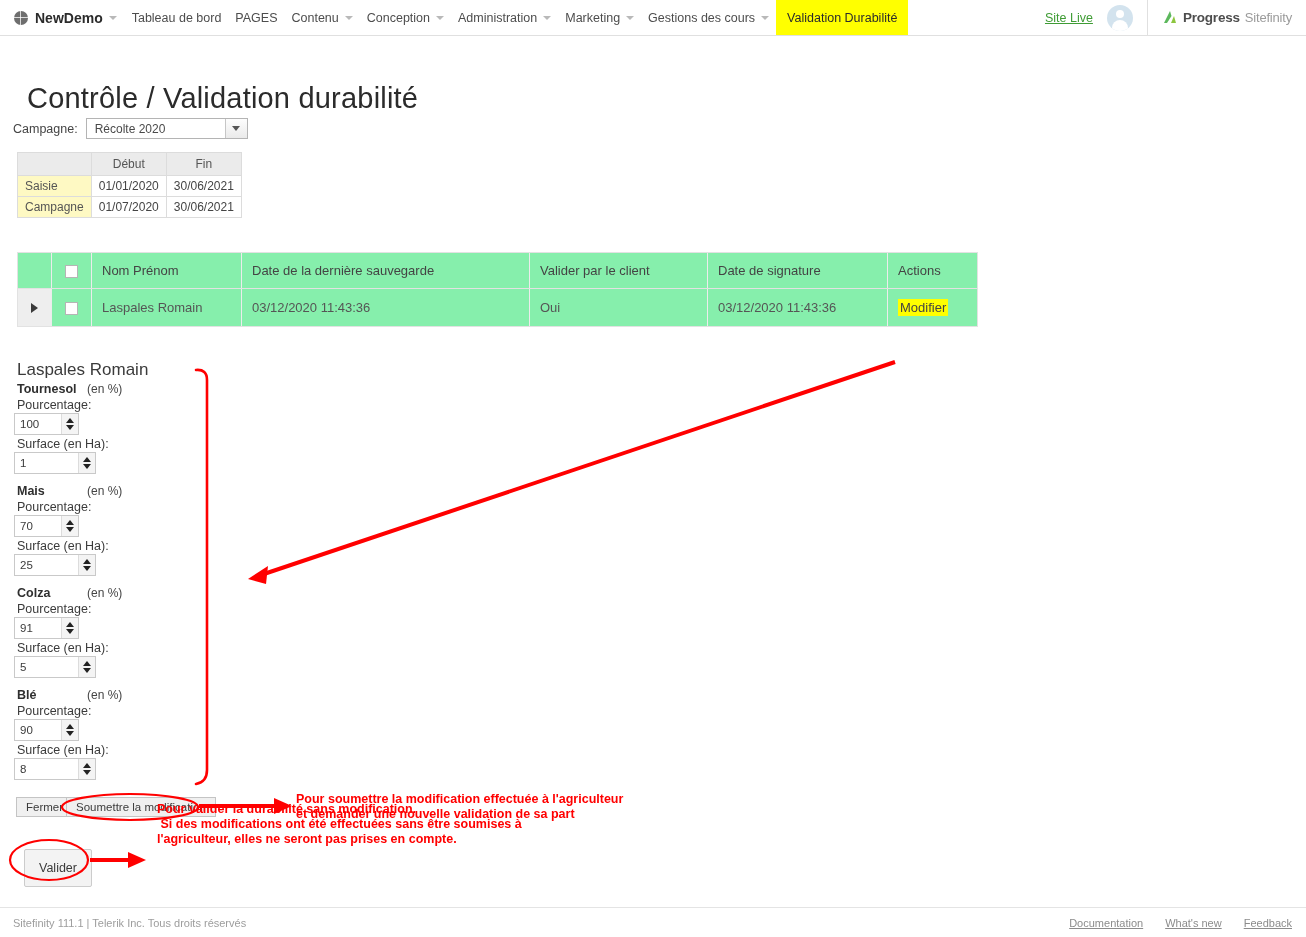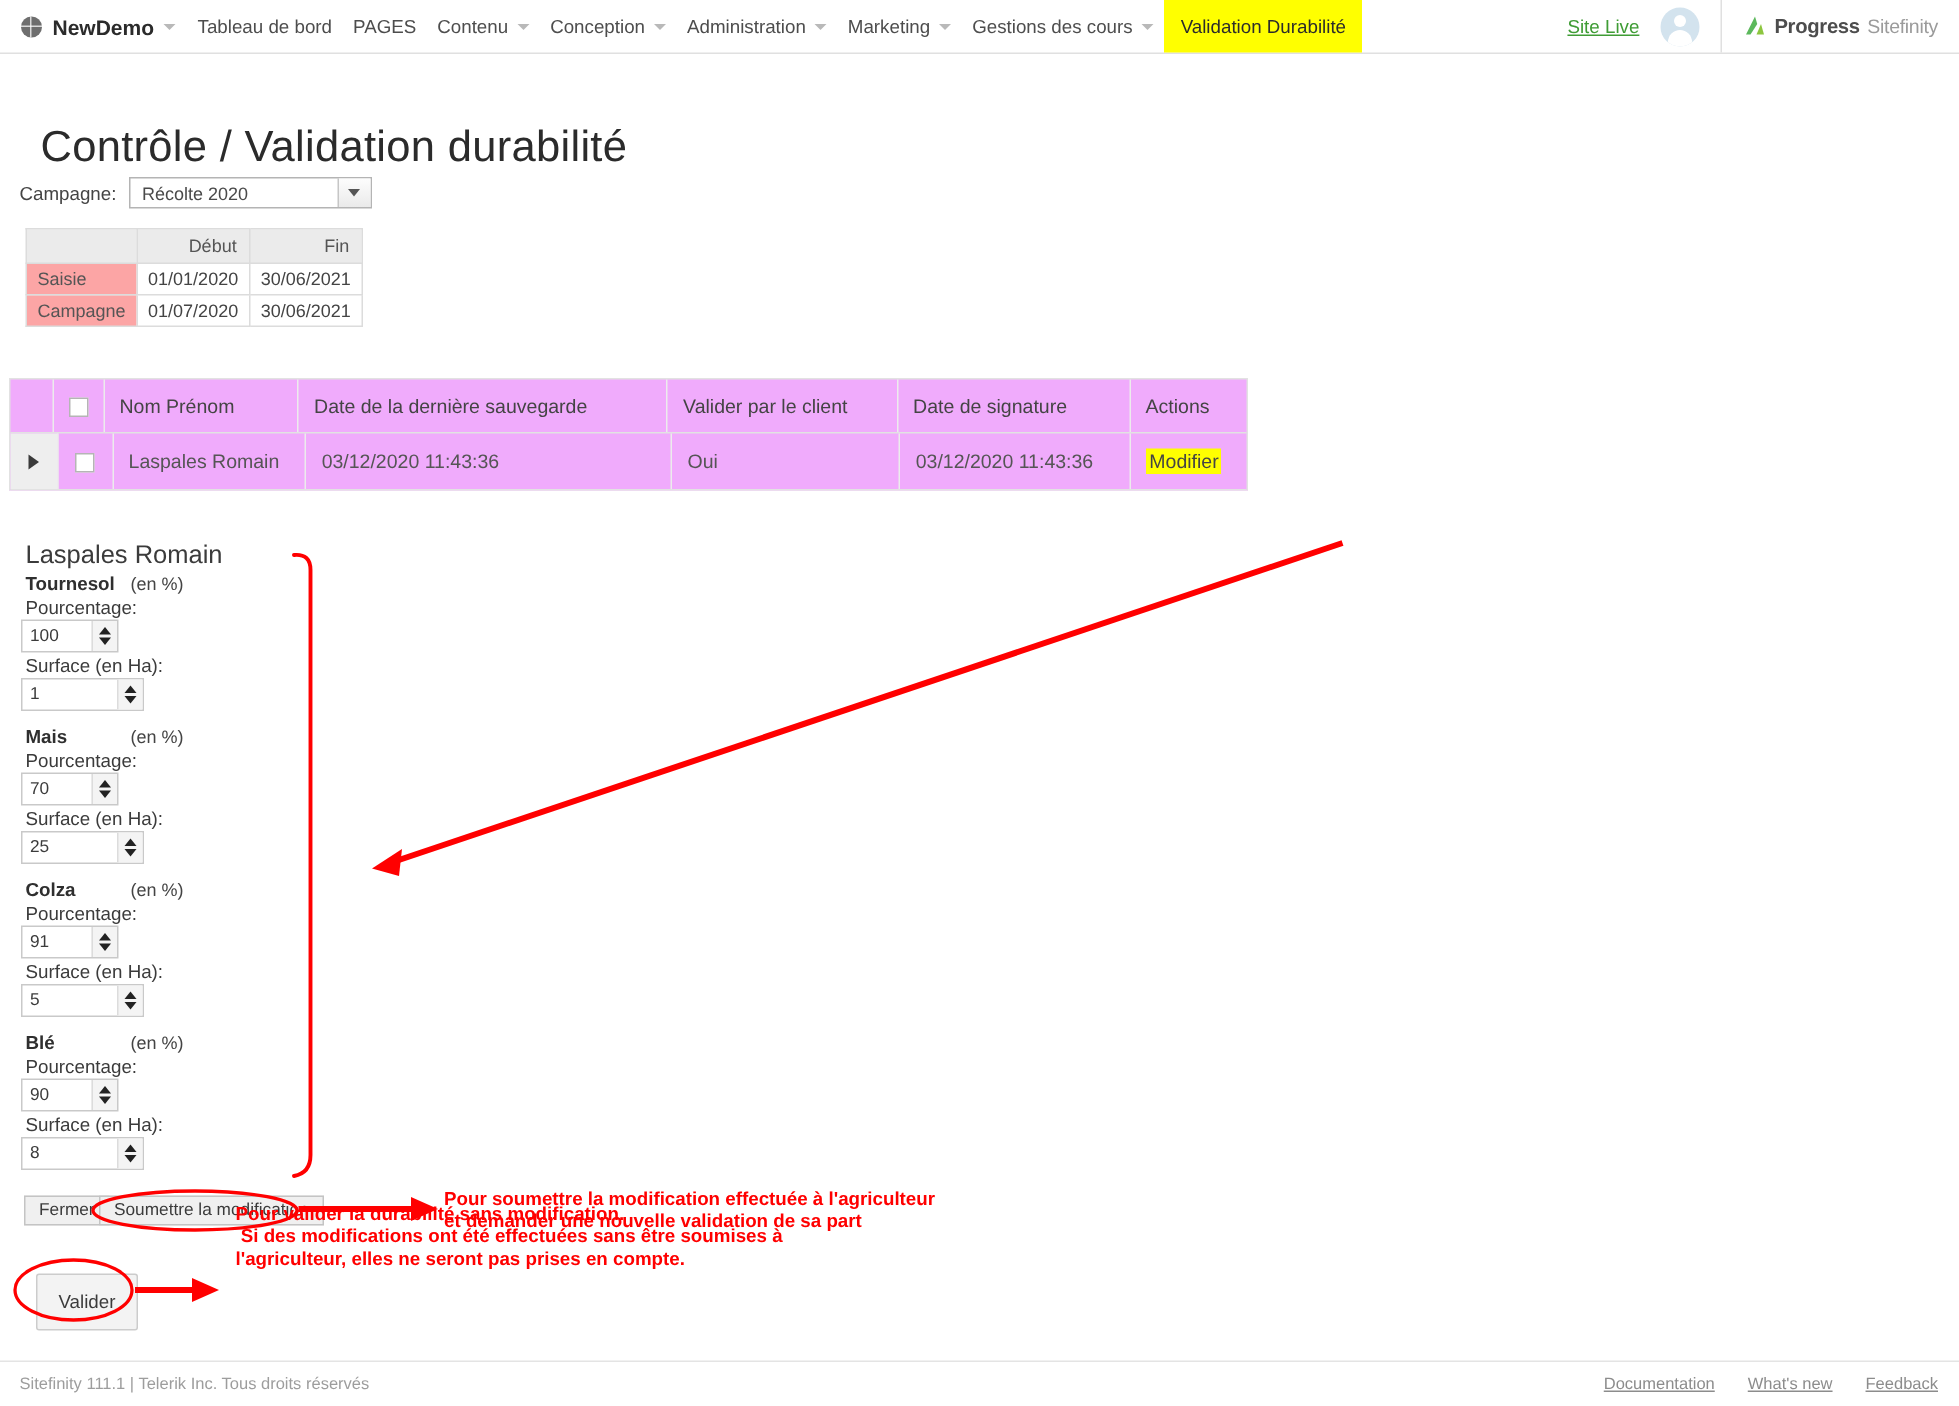--- a/index.html
+++ b/index.html
@@ -89,29 +89,29 @@
     border-top:5px solid #555;
   }
 
   
   #dates-table {
     position:absolute; left:17px; top:152px;
     border-collapse:collapse; font-size:12px; color:#444;
   }
   #dates-table th {
     background:#ebebeb; font-weight:normal; color:#555;
-    padding:4px 8px; text-align:right; border:1px solid #dcdcdc;
+    padding:4px 8px; text-align:center; border:1px solid #dcdcdc;
   }
   #dates-table td { padding:3px 7px; border:1px solid #dcdcdc; white-space:nowrap;}
-  #dates-table td.rowhead { background:#fca5a5; color:#555; }
+  #dates-table td.rowhead { background:#fef9c3; color:#555; }
 
   
   #grid {
-    position:absolute; left:6px; top:252px; width:826px;
-    border:1px solid #e2e2e2; border-bottom:none; background:#f0abfc;
+    position:absolute; left:17px; top:252px; width:961px;
+    border:1px solid #e2e2e2; border-bottom:none; background:#86efac;
   }
   .grid-row { display:flex; }
   .grid-head { border-bottom:1px solid #e2e2e2; }
   .gc { padding:10px 10px; font-size:13px; color:#444; border-right:1px solid #ececec; overflow:hidden;}
   .grid-head .gc { color:#444; }
   .gc.c-exp  { width:34px; padding:10px 0; text-align:center; }
   .gc.c-chk  { width:40px; padding:10px 0; text-align:center; }
   .gc.c-name { width:150px; }
   .gc.c-save { width:288px; }
   .gc.c-val  { width:178px; }

